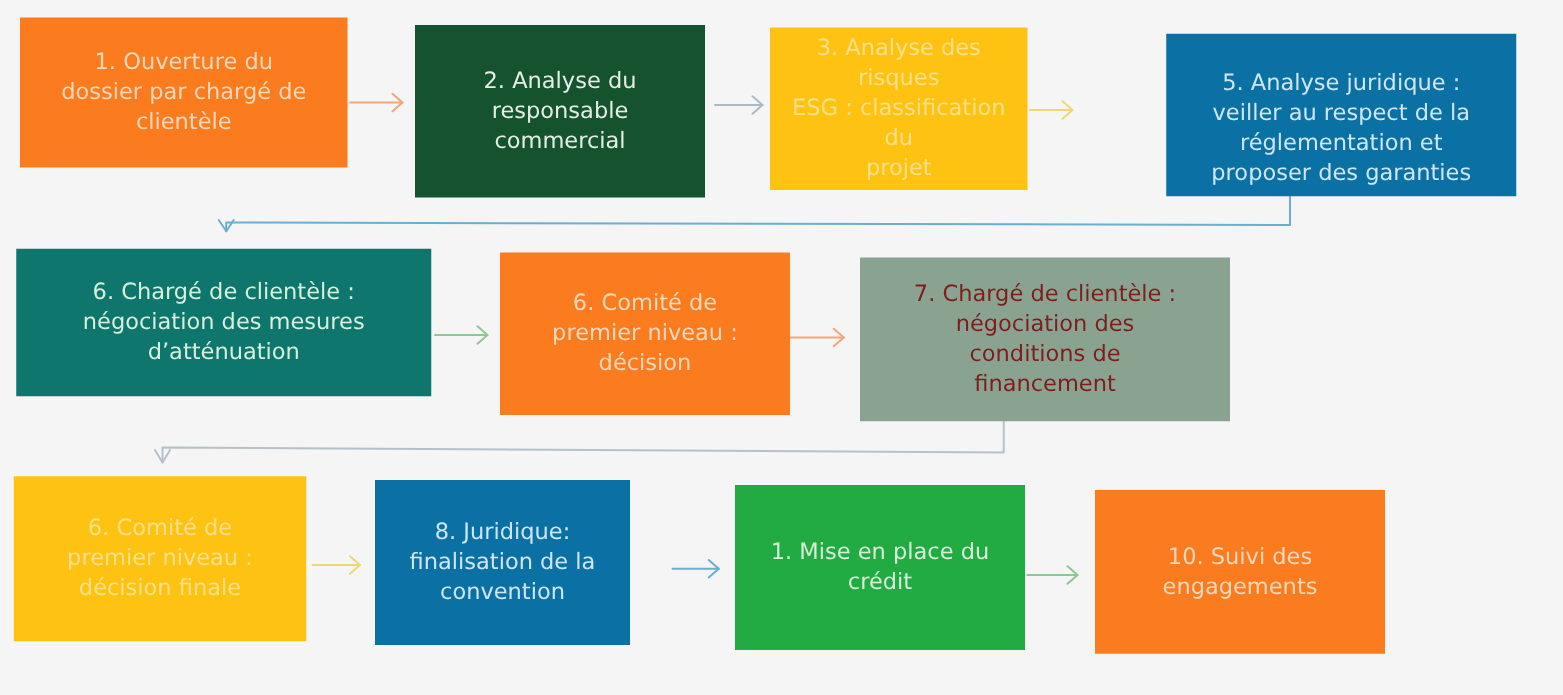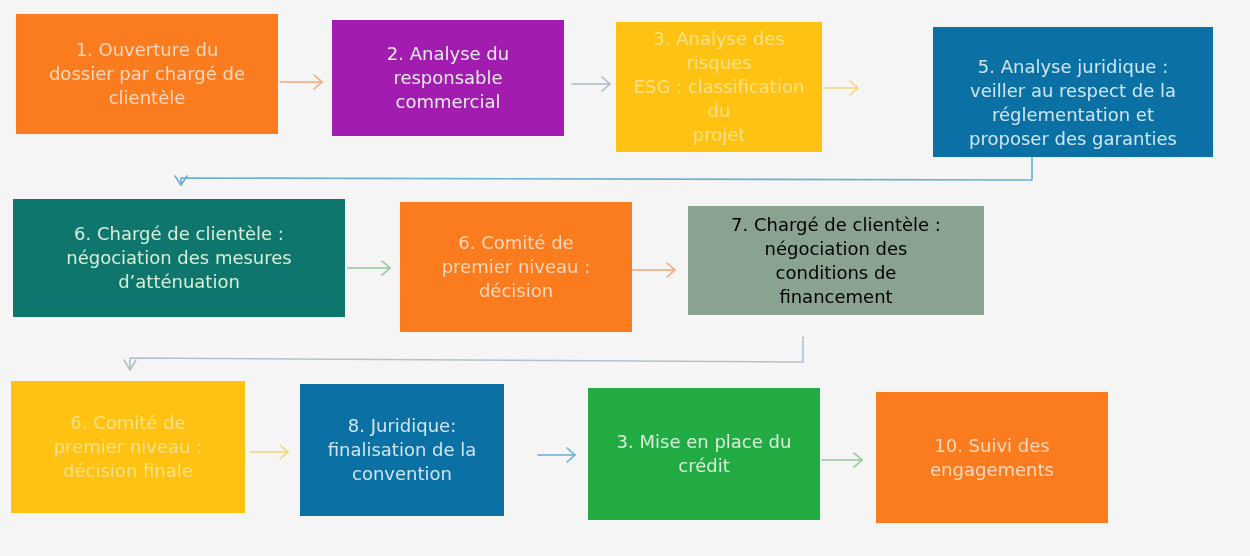--- a/index.html
+++ b/index.html
@@ -75,21 +75,21 @@
 </svg>
 
 <div class="box" style="left:16px;top:14px;width:262px;height:120px;background:#fb7c1f;color:#fcd8bd;">
   <div>
     <span>1. Ouverture du</span>
     <span>dossier par chargé de</span>
     <span>clientèle</span>
   </div>
 </div>
 
-<div class="box" style="left:332px;top:20px;width:232px;height:116px;background:#a21caf;color:#e6ede8;">
+<div class="box" style="left:332px;top:20px;width:232px;height:138px;background:#14532d;color:#e6ede8;">
   <div>
     <span>2. Analyse du</span>
     <span>responsable</span>
     <span>commercial</span>
   </div>
 </div>
 
 <div class="box" style="left:616px;top:22px;width:206px;height:130px;background:#fec213;color:#fde08a;align-items:center;">
   <div>
     <span>3. Analyse des risques</span>
@@ -116,21 +116,21 @@
 </div>
 
 <div class="box" style="left:400px;top:202px;width:232px;height:130px;background:#fb7c1f;color:#fcd8bd;">
   <div>
     <span>6. Comité de</span>
     <span>premier niveau :</span>
     <span>décision</span>
   </div>
 </div>
 
-<div class="box" style="left:688px;top:206px;width:296px;height:109px;background:#8aa390;color:#000000;">
+<div class="box" style="left:688px;top:206px;width:296px;height:131px;background:#8aa390;color:#7f1d1d;">
   <div>
     <span>7. Chargé de clientèle :</span>
     <span>négociation des</span>
     <span>conditions de</span>
     <span>financement</span>
   </div>
 </div>
 
 <div class="box" style="left:11px;top:381px;width:234px;height:132px;background:#fec213;color:#fde08a;">
   <div>
@@ -143,21 +143,21 @@
 <div class="box" style="left:300px;top:384px;width:204px;height:132px;background:#0b71a5;color:#cfe7f4;">
   <div>
     <span>8. Juridique:</span>
     <span>finalisation de la</span>
     <span>convention</span>
   </div>
 </div>
 
 <div class="box" style="left:588px;top:388px;width:232px;height:132px;background:#21ab42;color:#d6f0da;">
   <div>
-    <span>3. Mise en place du</span>
+    <span>1. Mise en place du</span>
     <span>crédit</span>
   </div>
 </div>
 
 <div class="box" style="left:876px;top:392px;width:232px;height:131px;background:#fb7c1f;color:#fcd8bd;text-align:center;">
   <div>
     <span>10. Suivi des</span>
     <span>engagements</span>
   </div>
 </div>

